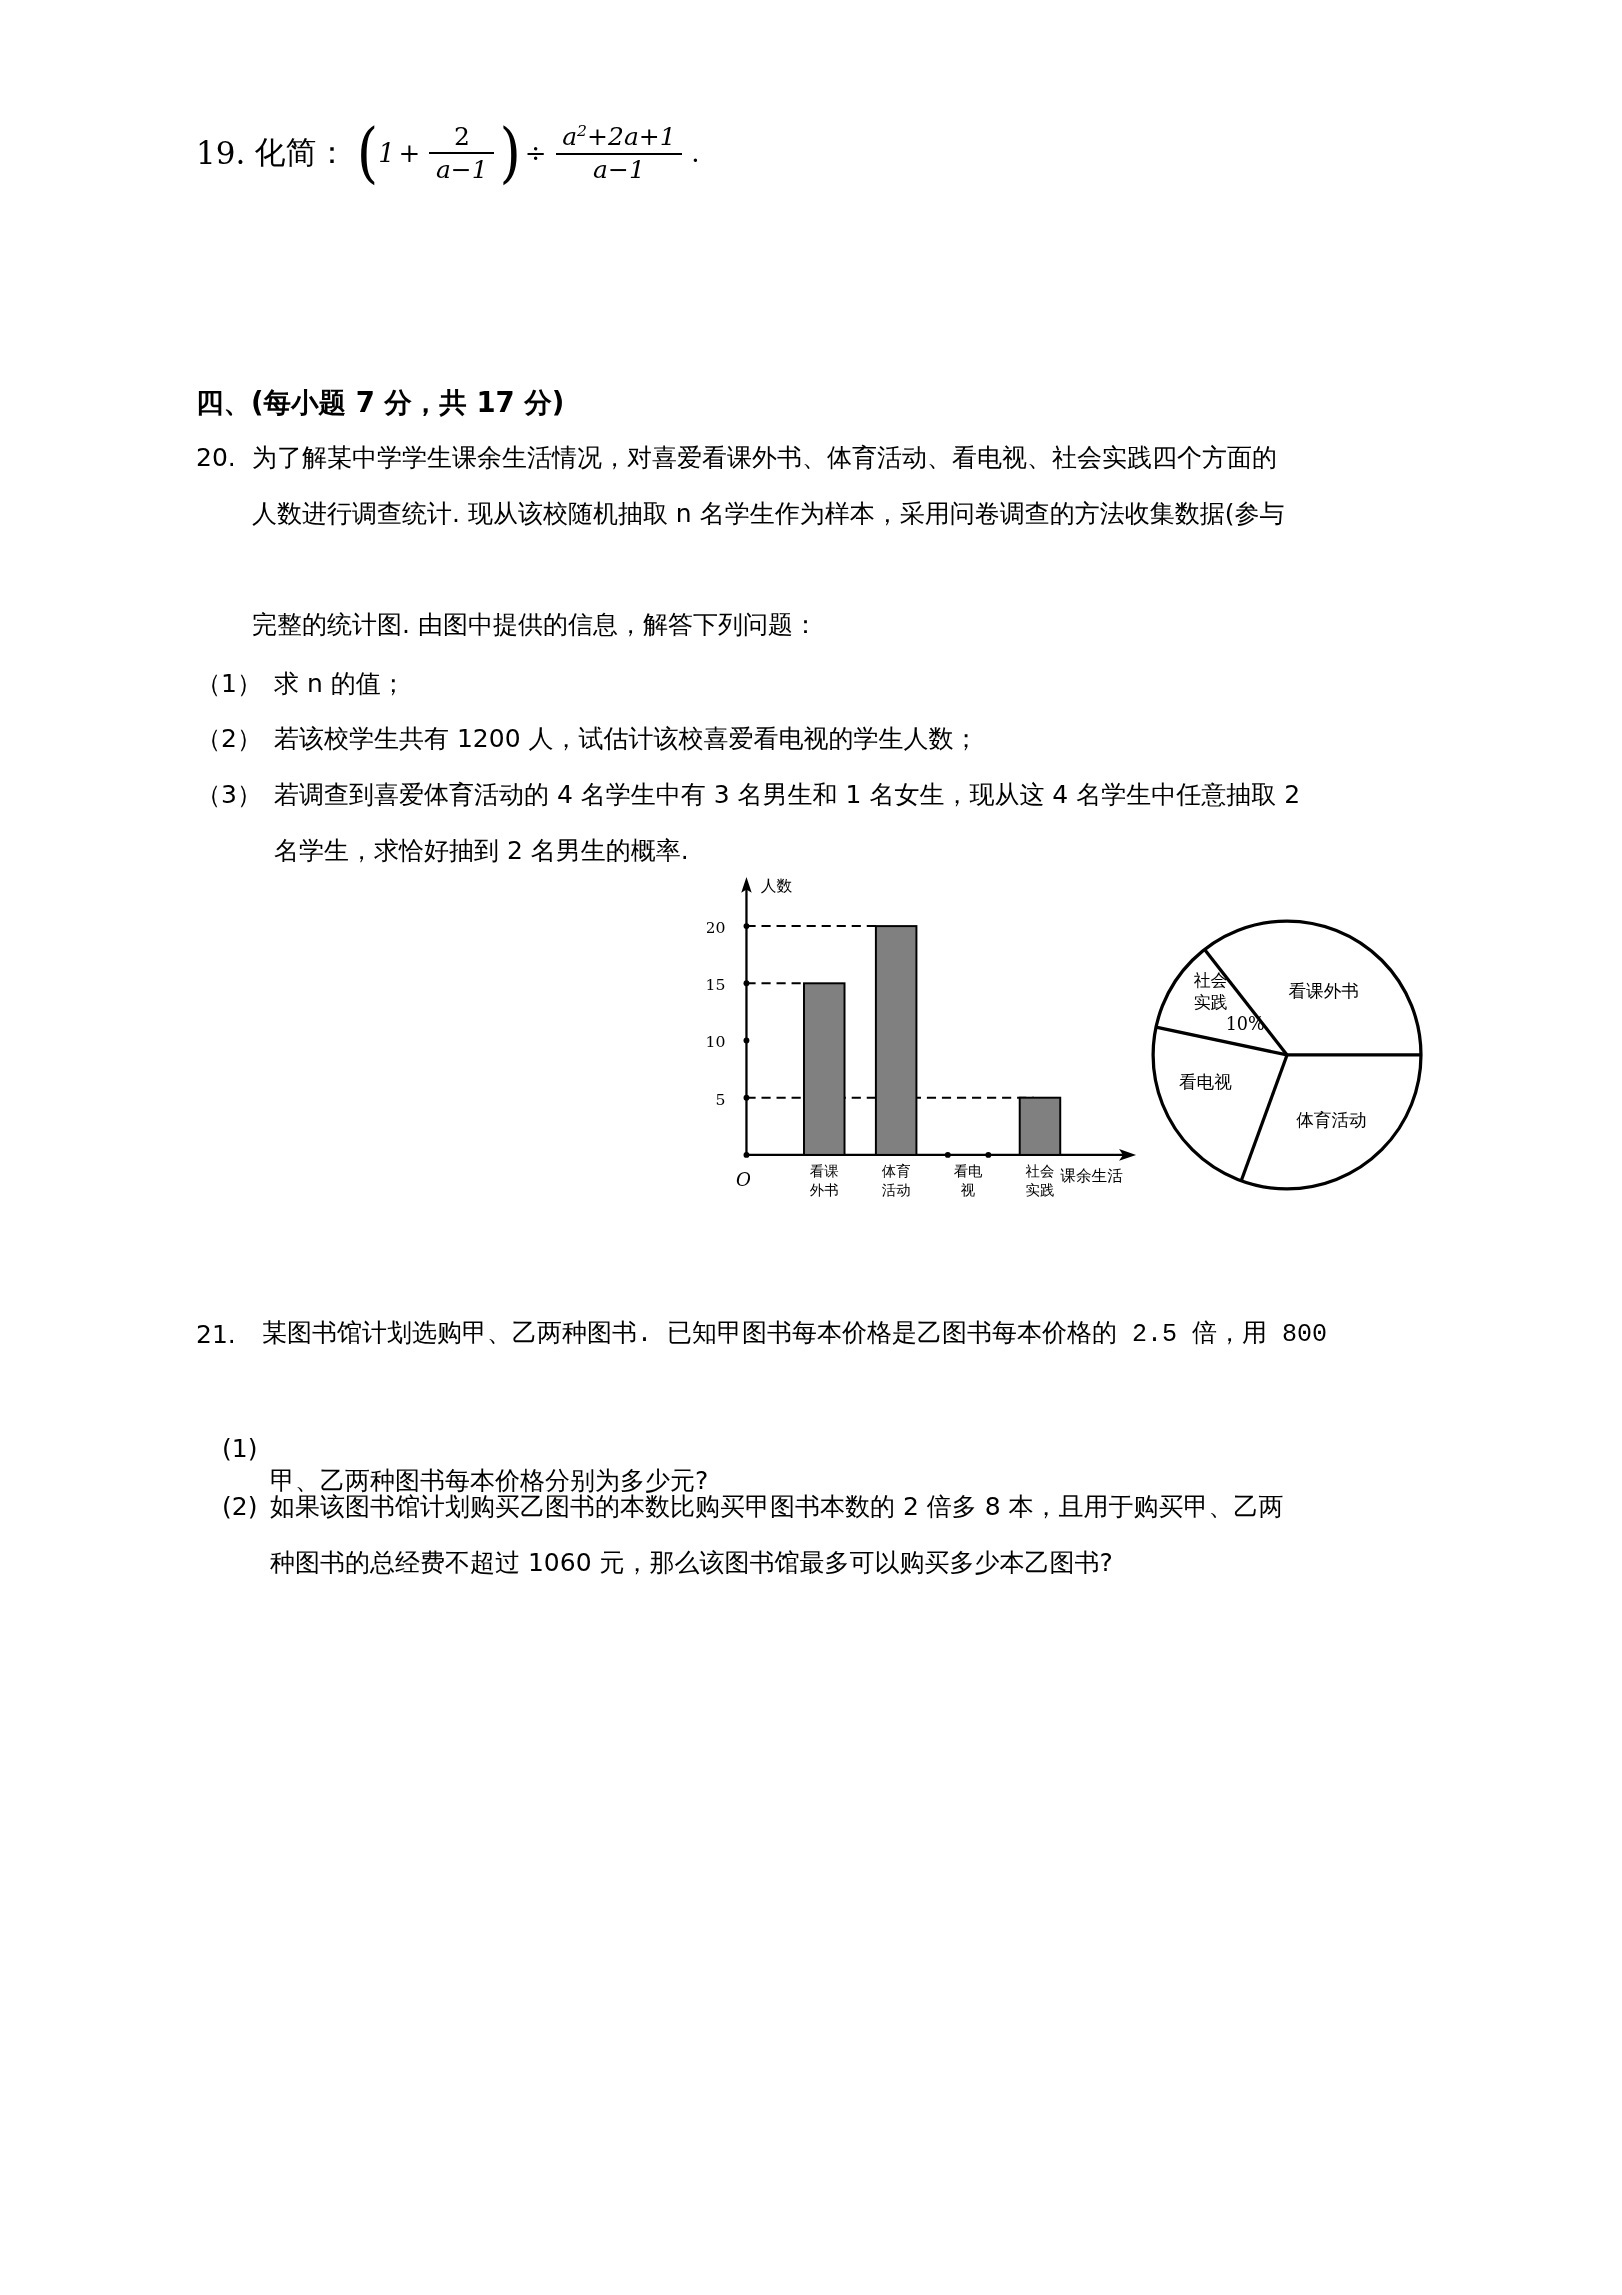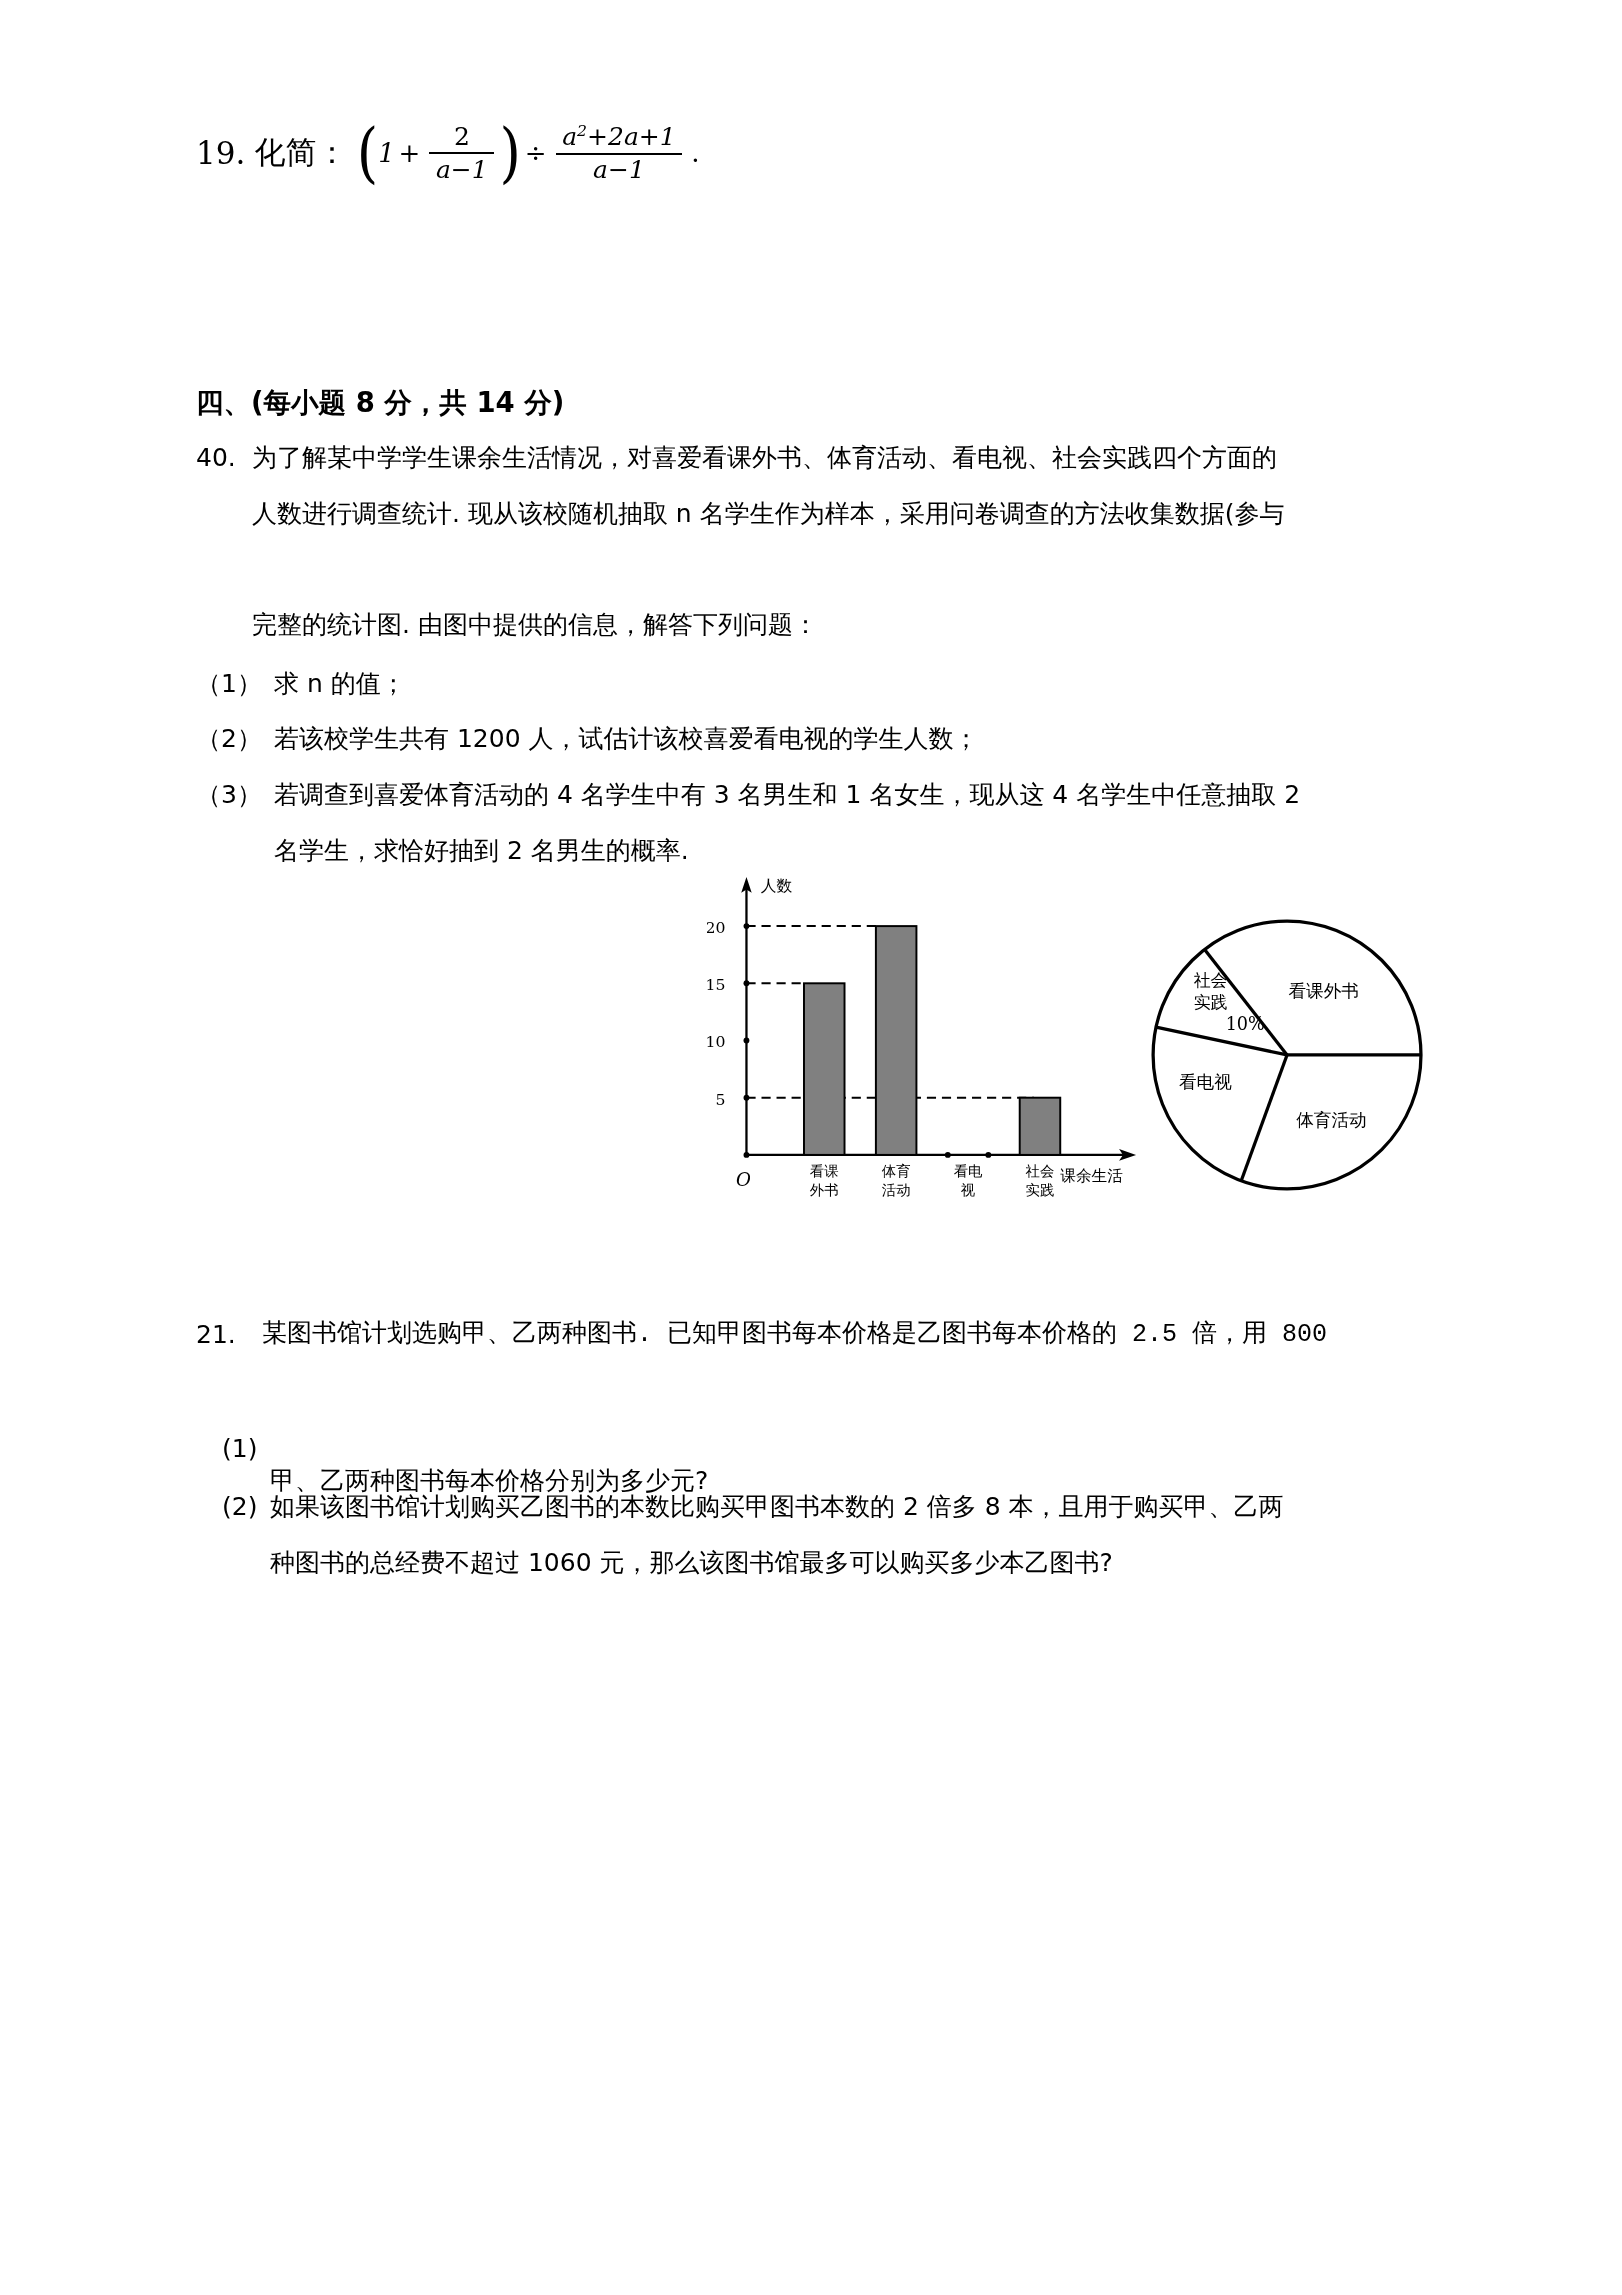--- a/index.html
+++ b/index.html
@@ -65,23 +65,23 @@
     <span class="paren">)</span>
     <span class="op">÷</span>
     <span class="frac">
       <span class="num"><span class="ital">a</span><sup class="sq">2</sup><span class="ital">+2a+1</span></span>
       <span class="bar"></span>
       <span class="den">a−1</span>
     </span>
     <span class="op">.</span>
   </div>
 
-  <div id="sec4" class="cjk">四、(每小题 8 分，共 14 分)</div>
+  <div id="sec4" class="cjk">四、(每小题 7 分，共 17 分)</div>
 
-  <div class="para cjk abs" style="left:196px;top:445px;">40.</div>
+  <div class="para cjk abs" style="left:196px;top:445px;">20.</div>
   <div class="para cjk abs" style="left:252px;top:445px;">为了解某中学学生课余生活情况，对喜爱看课外书、体育活动、看电视、社会实践四个方面的</div>
   <div class="para cjk abs" style="left:252px;top:501px;">人数进行调查统计. 现从该校随机抽取 n 名学生作为样本，采用问卷调查的方法收集数据(参与</div>
   <div class="para cjk abs" style="left:252px;top:612px;">完整的统计图. 由图中提供的信息，解答下列问题：</div>
 
   <div class="para cjk abs" style="left:196px;top:671px;">（1）</div>
   <div class="para cjk abs" style="left:274px;top:671px;">求 n 的值；</div>
 
   <div class="para cjk abs" style="left:196px;top:726px;">（2）</div>
   <div class="para cjk abs" style="left:274px;top:726px;">若该校学生共有 1200 人，试估计该校喜爱看电视的学生人数；</div>
 

